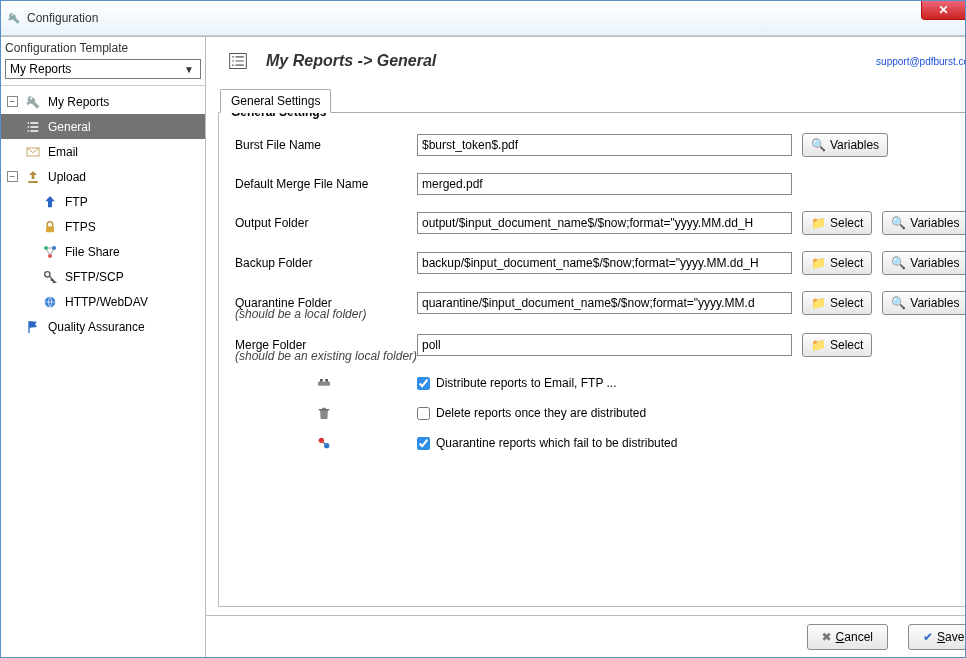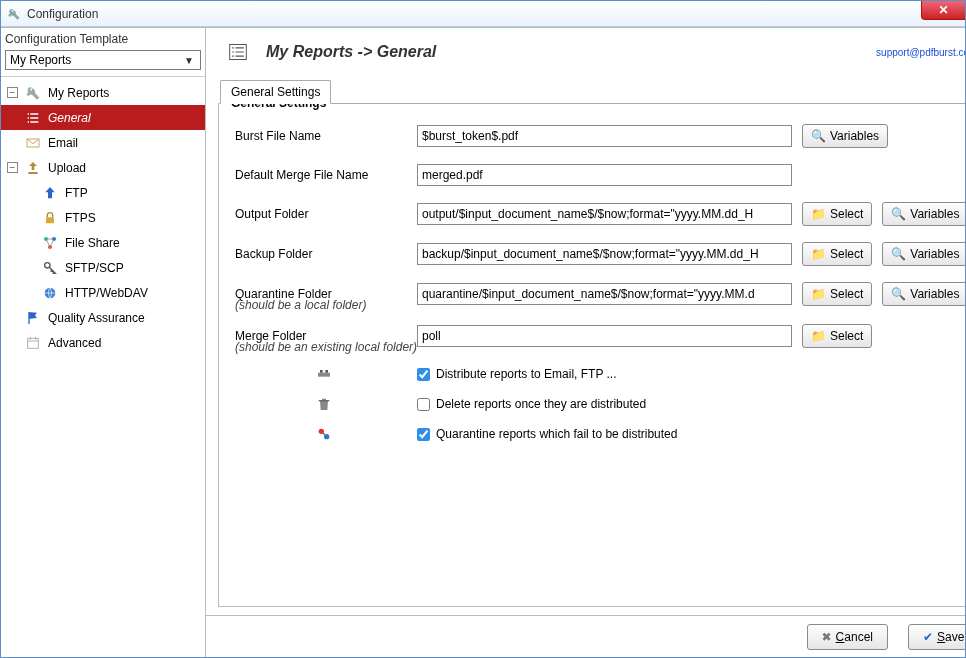--- a/index.html
+++ b/index.html
@@ -1,37 +1,37 @@
 <!DOCTYPE html>
 <html><head>
   <meta charset="utf-8">
   <style>
     * { margin:0; padding:0; box-sizing:border-box; font-family: Tahoma, "Segoe UI", sans-serif; font-size:12px; }
     body { background:#fff; width:966px; height:658px; overflow:hidden; }
     .window { border:1px solid #5a8fc8; display:flex; flex-direction:column; height:658px; }
 
     
-    .titlebar { height:26px; background:linear-gradient(#fff,#eaf2fb); display:flex; align-items:center; padding:0 0 0 6px; border-bottom:1px solid #bcd; position:relative; }
+    .titlebar { height:35px; background:linear-gradient(#fff,#eaf2fb); display:flex; align-items:center; padding:0 0 0 6px; border-bottom:1px solid #bcd; position:relative; }
     .titlebar .wrench { margin-right:6px; color:#6a6a6a; }
     .titlebar .title { color:#333; }
     .closebtn { position:absolute; right:0; top:0; width:44px; height:19px; background:linear-gradient(#e67,#c22); border:1px solid #a11; border-top:none; border-right:none; border-radius:0 0 0 4px; display:flex; align-items:center; justify-content:center; color:#fff; font-weight:bold; font-size:13px; cursor:pointer; }
 
     
     .body { flex:1; display:flex; border-top:1px solid #bbb; overflow:hidden; }
 
     
     .left { width:208px; background:#f3f3f3; border-right:1px solid #bbb; display:flex; flex-direction:column; }
     .left-top { padding:4px 4px 6px 4px; background:#fff; border-bottom:1px solid #ccc; }
     .left-label { margin-bottom:4px; color:#333; }
     .dropdown { width:196px; height:20px; border:1px solid #7a7a7a; background:#fff; display:flex; align-items:center; padding:0 4px; justify-content:space-between; cursor:pointer; }
     .dropdown .chev { width:14px; text-align:center; color:#333; font-size:10px; }
 
     .tree { flex:1; background:#fff; margin:0; border-top:1px solid #fff; padding-top:2px; overflow:auto; }
     .tree-row { display:flex; align-items:center; height:25px; padding-left:6px; cursor:pointer; }
-    .tree-row.sel { background:#b91c1c; color:#fff;font-style:italic; }
+    .tree-row.sel { background:#737373; color:#fff; }
     .tree .toggle { width:11px; height:11px; border:1px solid #888; margin-right:6px; display:flex; align-items:center; justify-content:center; font-size:10px; line-height:10px; color:#555; background:#fff; cursor:pointer; }
     .tree .spacer { width:17px; display:inline-block; }
     .tree .ico { width:18px; display:inline-flex; justify-content:center; margin-right:6px; color:#555; }
     .tree-row.sel .ico { color:#fff; }
 
     
     .right { flex:1; display:flex; flex-direction:column; background:#fff; }
     .right-head { display:flex; align-items:center; padding:14px 16px 10px 22px; }
     .right-head .listicon { margin-right:18px; color:#444; }
     .right-head .bc { font-style:italic; font-size:16px; color:#333; font-weight:600; }
@@ -199,30 +199,20 @@
         <div class="tree-row">
           <span class="spacer"></span>
           <span class="ico">
               <svg width="16" height="16" viewBox="0 0 24 24">
                 <path fill="#2b66c4" d="M5 3v18h2v-8l11-1-3-4 3-4z"></path>
               </svg>
             </span>
           <span>Quality Assurance</span>
         </div>
 
-        <div class="tree-row">
-          <span class="spacer"></span>
-          <span class="ico">
-              <svg width="16" height="16" viewBox="0 0 24 24">
-                <rect x="4" y="5" width="16" height="15" fill="none" stroke="#aaa" stroke-width="1.4"></rect>
-                <path d="M4 9h16M8 3v4M16 3v4" stroke="#aaa" stroke-width="1.4"></path>
-              </svg>
-            </span>
-          <span>Advanced</span>
-        </div>
 
       </div>
     </div>
 
     <div class="right">
       <div class="right-head">
         <span class="listicon">
             <svg width="20" height="20" viewBox="0 0 24 24">
               <rect x="2" y="3" width="20" height="18" fill="none" stroke="#555" stroke-width="1.2"></rect>
               <path d="M5 7h2M9 7h10M5 12h2M9 12h10M5 17h2M9 17h10" stroke="#555" stroke-width="1.4"></path>

